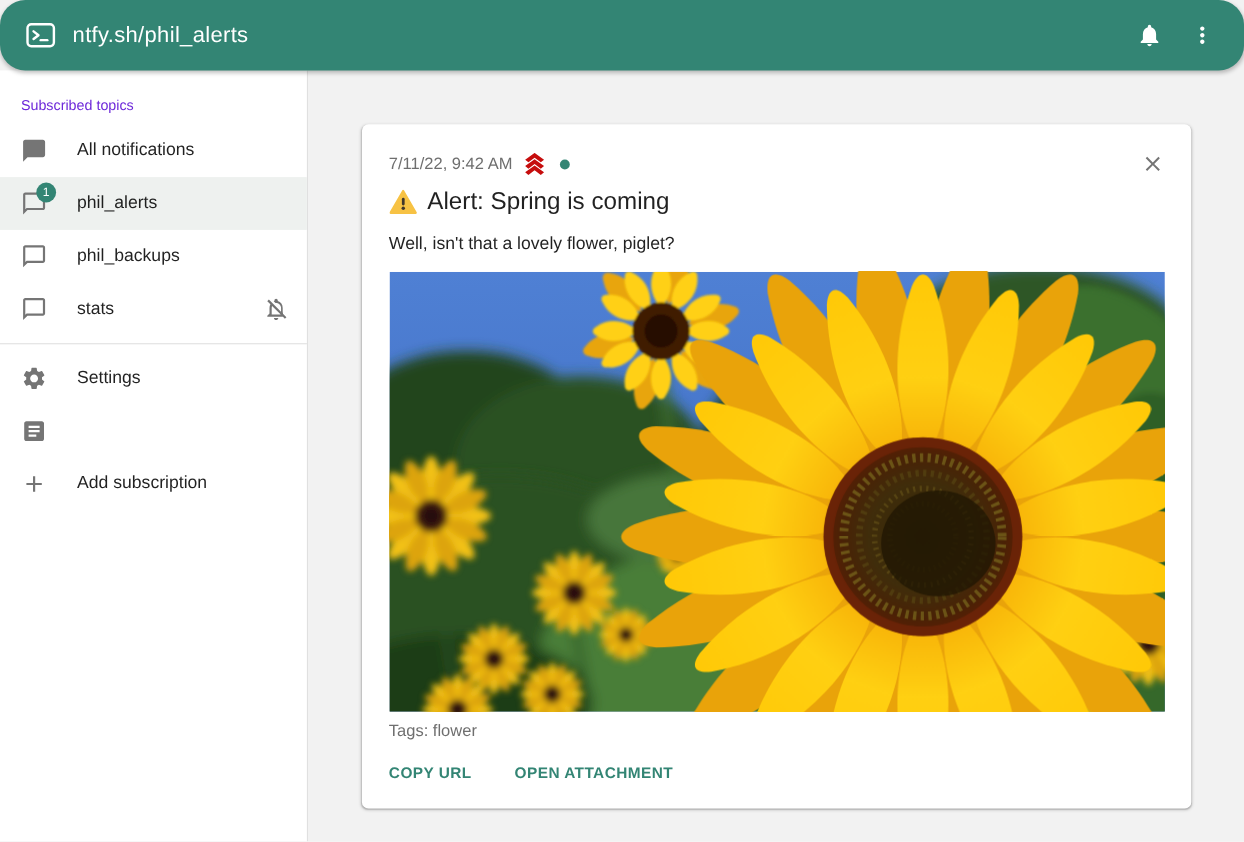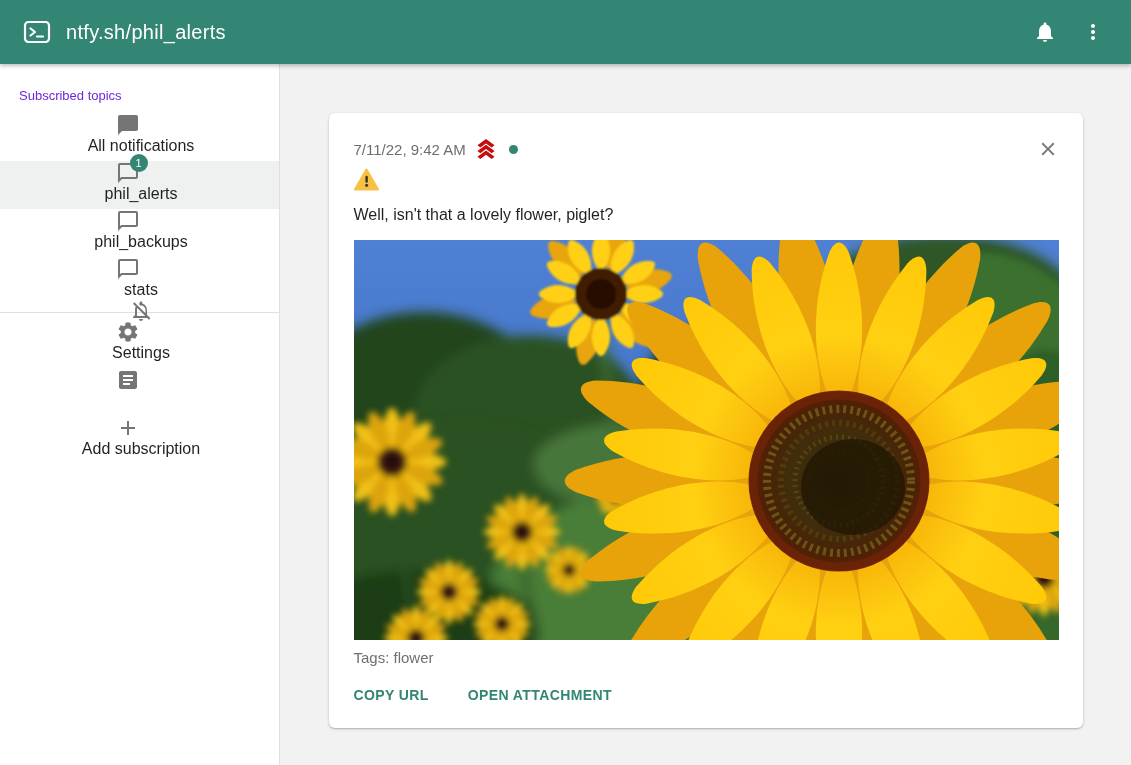--- a/index.html
+++ b/index.html
@@ -3,40 +3,40 @@
 <meta charset="utf-8">
 <style>
   * { box-sizing: border-box; margin: 0; padding: 0; }
   html,body { width:1131px; height:765px; overflow:hidden;
     font-family:"Liberation Sans", sans-serif; background:#f2f2f2; }
   .app { width:1131px; height:765px; display:flex; flex-direction:column; }
 
   
   .appbar { height:64px; background:#338574; color:#fff; display:flex;
     align-items:center; padding:0 14px 0 22px; flex:0 0 64px;
-    box-shadow:0 2px 4px rgba(0,0,0,.25); position:relative; z-index:5; }
+    box-shadow:0 2px 4px rgba(0,0,0,.25); position:relative; z-index:5;border-radius:23px; }
   .appbar .logo { width:30px; height:30px; margin-right:14px; display:block; }
   .appbar .title { font-size:20px; font-weight:500; letter-spacing:.3px; }
   .appbar .spacer { flex:1; }
   .iconbtn { width:48px; height:48px; display:flex; align-items:center;
     justify-content:center; background:transparent; border:none; cursor:pointer;
     border-radius:50%; }
   .iconbtn svg { display:block; }
 
   
   .shell { flex:1; display:flex; min-height:0; }
 
   
   .sidebar { width:280px; flex:0 0 280px; background:#fff;
     border-right:1px solid #e0e0e0; padding-top:6px; }
   .subheader { padding:18px 16px 10px 19px; font-size:13px; font-weight:500;
     color:#6d28d9; }
   .side-item { height:48px; display:flex; align-items:center;
     padding:0 16px 0 19px; cursor:pointer; color:rgba(0,0,0,.87);
-    font-size:16px; position:relative;flex-direction:column; }
+    font-size:16px; position:relative; }
   .side-item.selected { background:#eef1ef; }
   .side-icon { width:24px; height:24px; margin-right:27px; position:relative;
     flex:0 0 24px; color:#757575; }
   .side-icon svg { display:block; }
   .badge { position:absolute; top:-7px; right:-8px; min-width:18px; height:18px;
     border-radius:9px; background:#338574; color:#fff; font-size:11px;
     font-weight:500; display:flex; align-items:center; justify-content:center;
     padding:0 4px; }
   .side-label { flex:1; white-space:nowrap; }
   .trail-icon { width:24px; height:24px; color:#757575; }
@@ -188,20 +188,21 @@
               </svg>
             </button>
           </div>
 
           <h2 class="title-row">
             <svg class="warn" viewBox="0 0 24 22">
               <path d="M12 1.5 L23 20.5 H1 Z" fill="#f7c244" stroke="#f7c244" stroke-width="2" stroke-linejoin="round"></path>
               <rect x="10.9" y="7.5" width="2.4" height="6.6" rx="1.2" fill="#41362a"></rect>
               <circle cx="12.1" cy="16.6" r="1.5" fill="#41362a"></circle>
             </svg>
+            <span>Alert: Spring is coming</span>
           </h2>
 
           <p class="message">Well, isn't that a lovely flower, piglet?</p>
 
           <div class="attachment">
             <svg viewBox="0 0 705 400" width="705" height="400" role="img">
               <title>Photo of a sunflower field: one large sunflower with a dark brown center fills the right side, smaller blurred sunflowers and green foliage on the left, dark trees and blue sky behind</title>
               <defs>
                 <linearGradient id="sky" x1="0" y1="0" x2="0" y2="1">
                   <stop offset="0" stop-color="#4f80d4"></stop>

